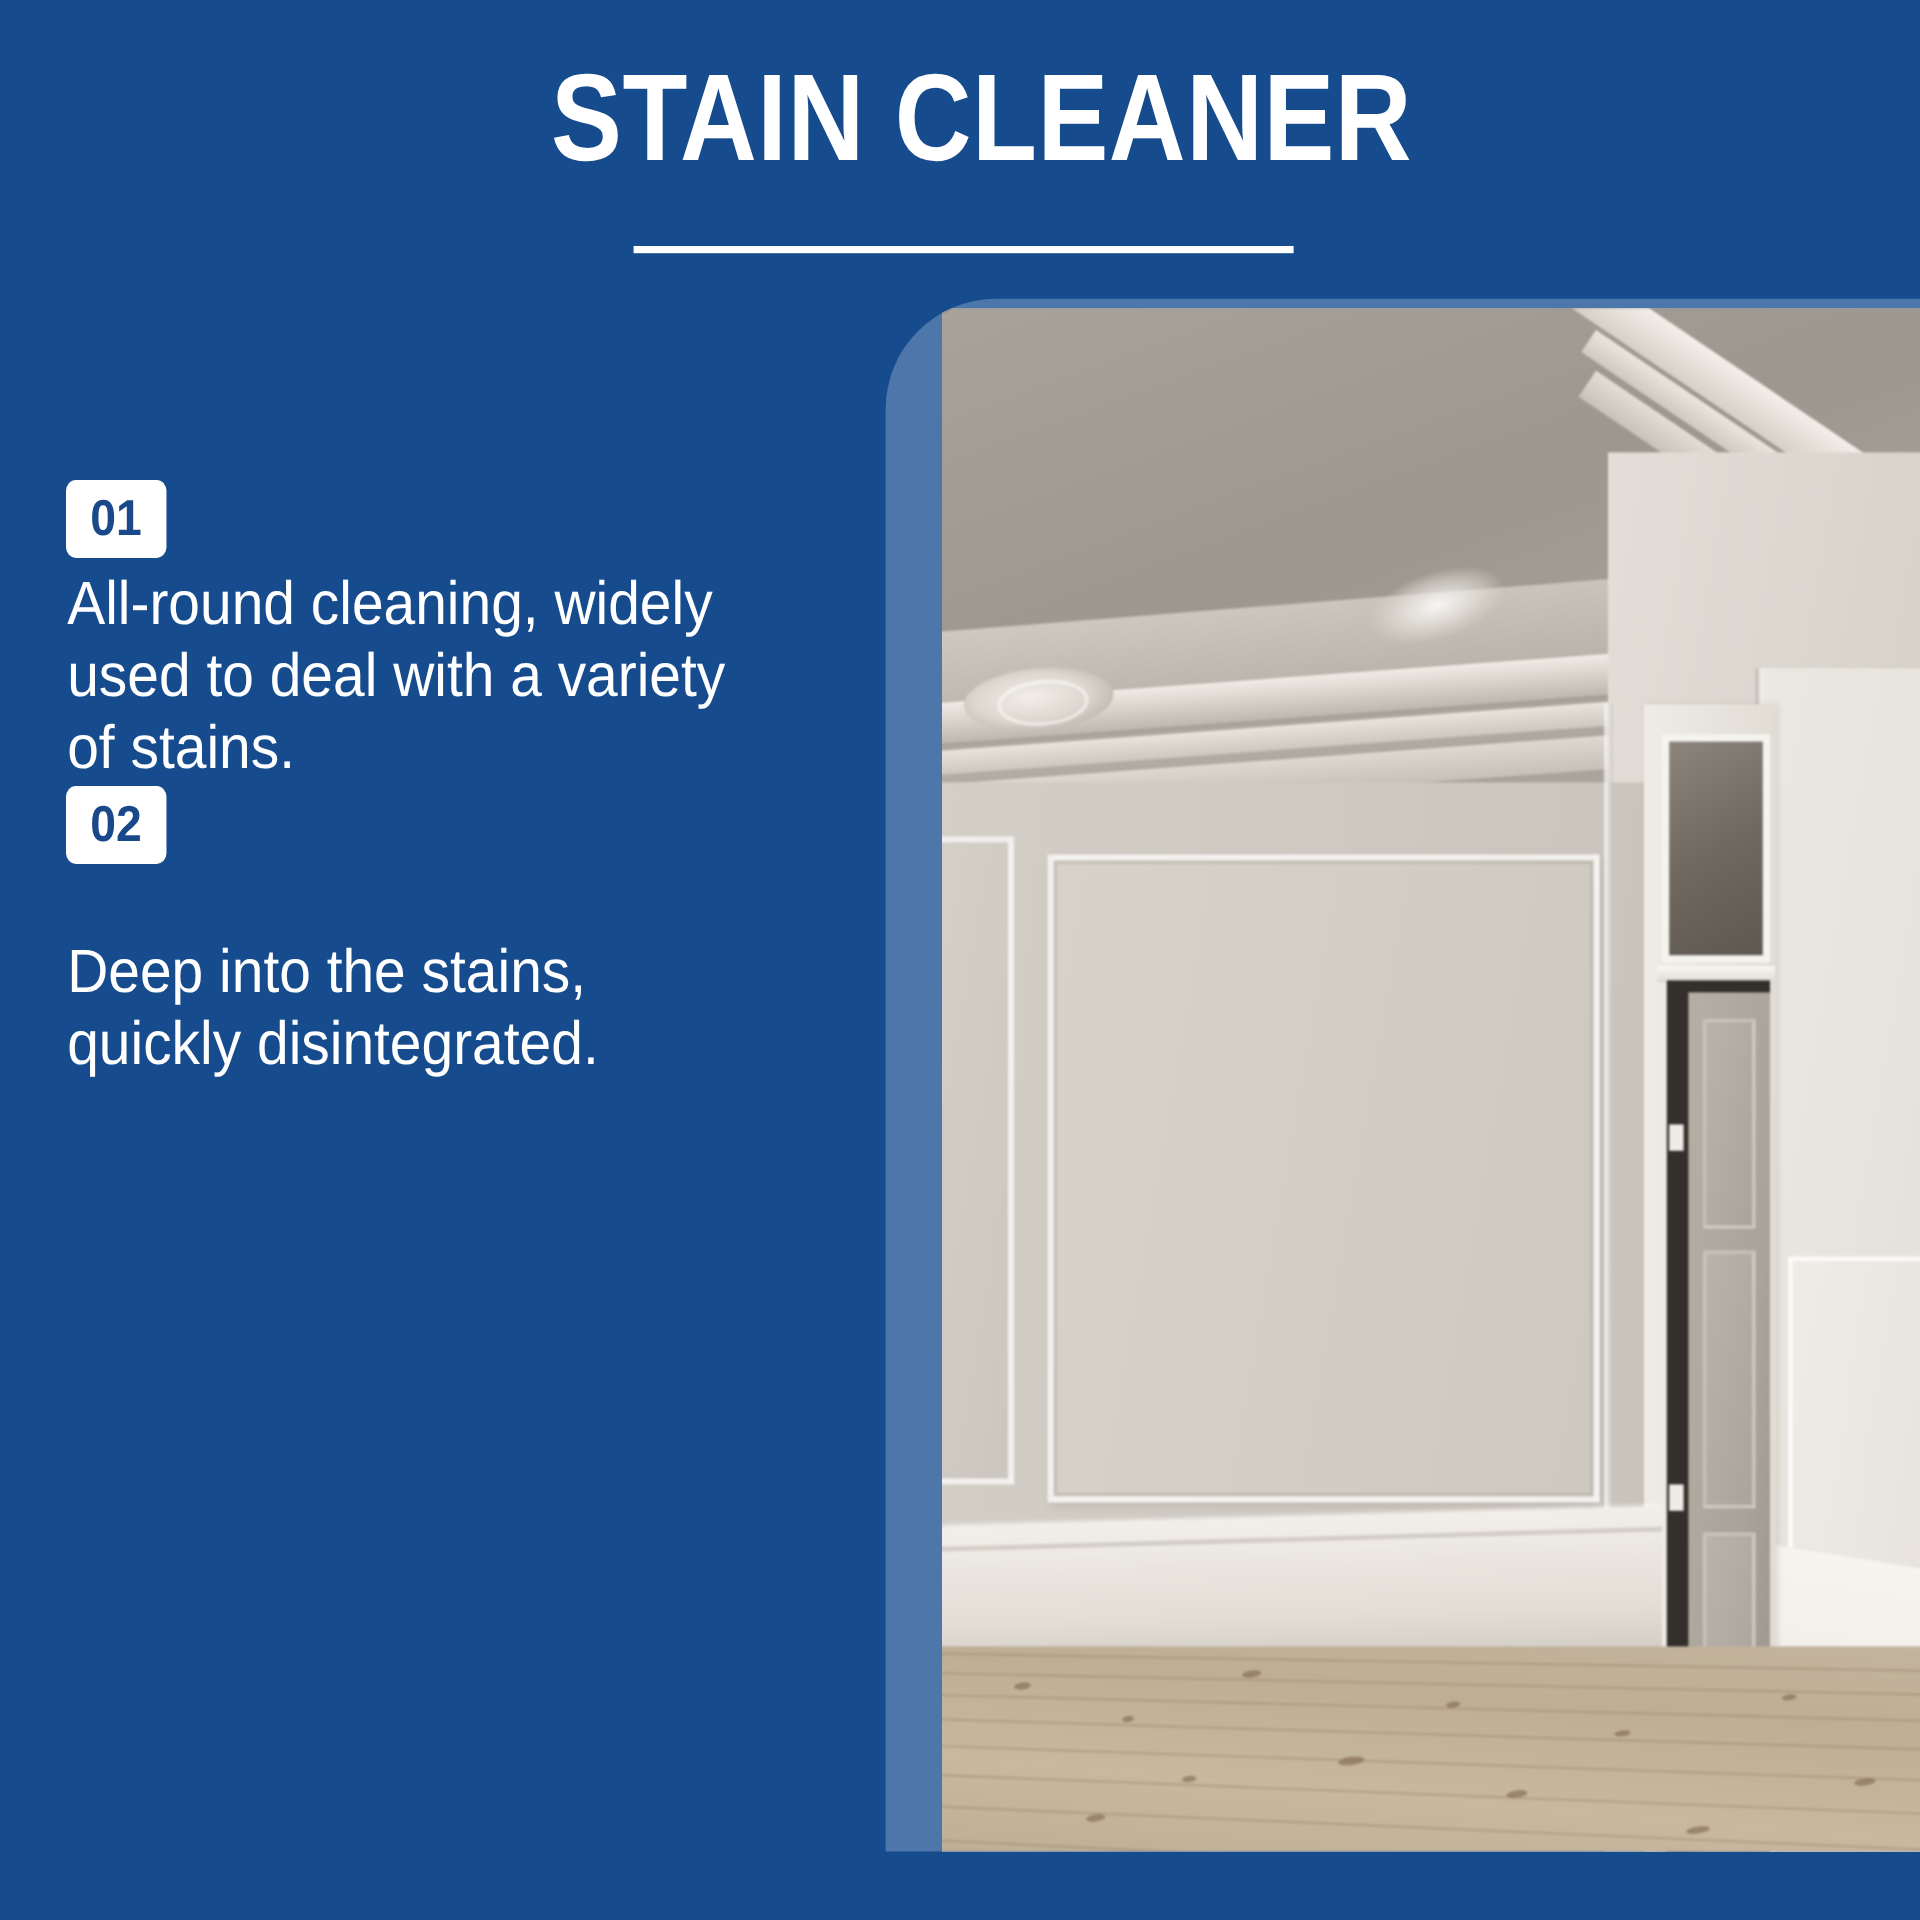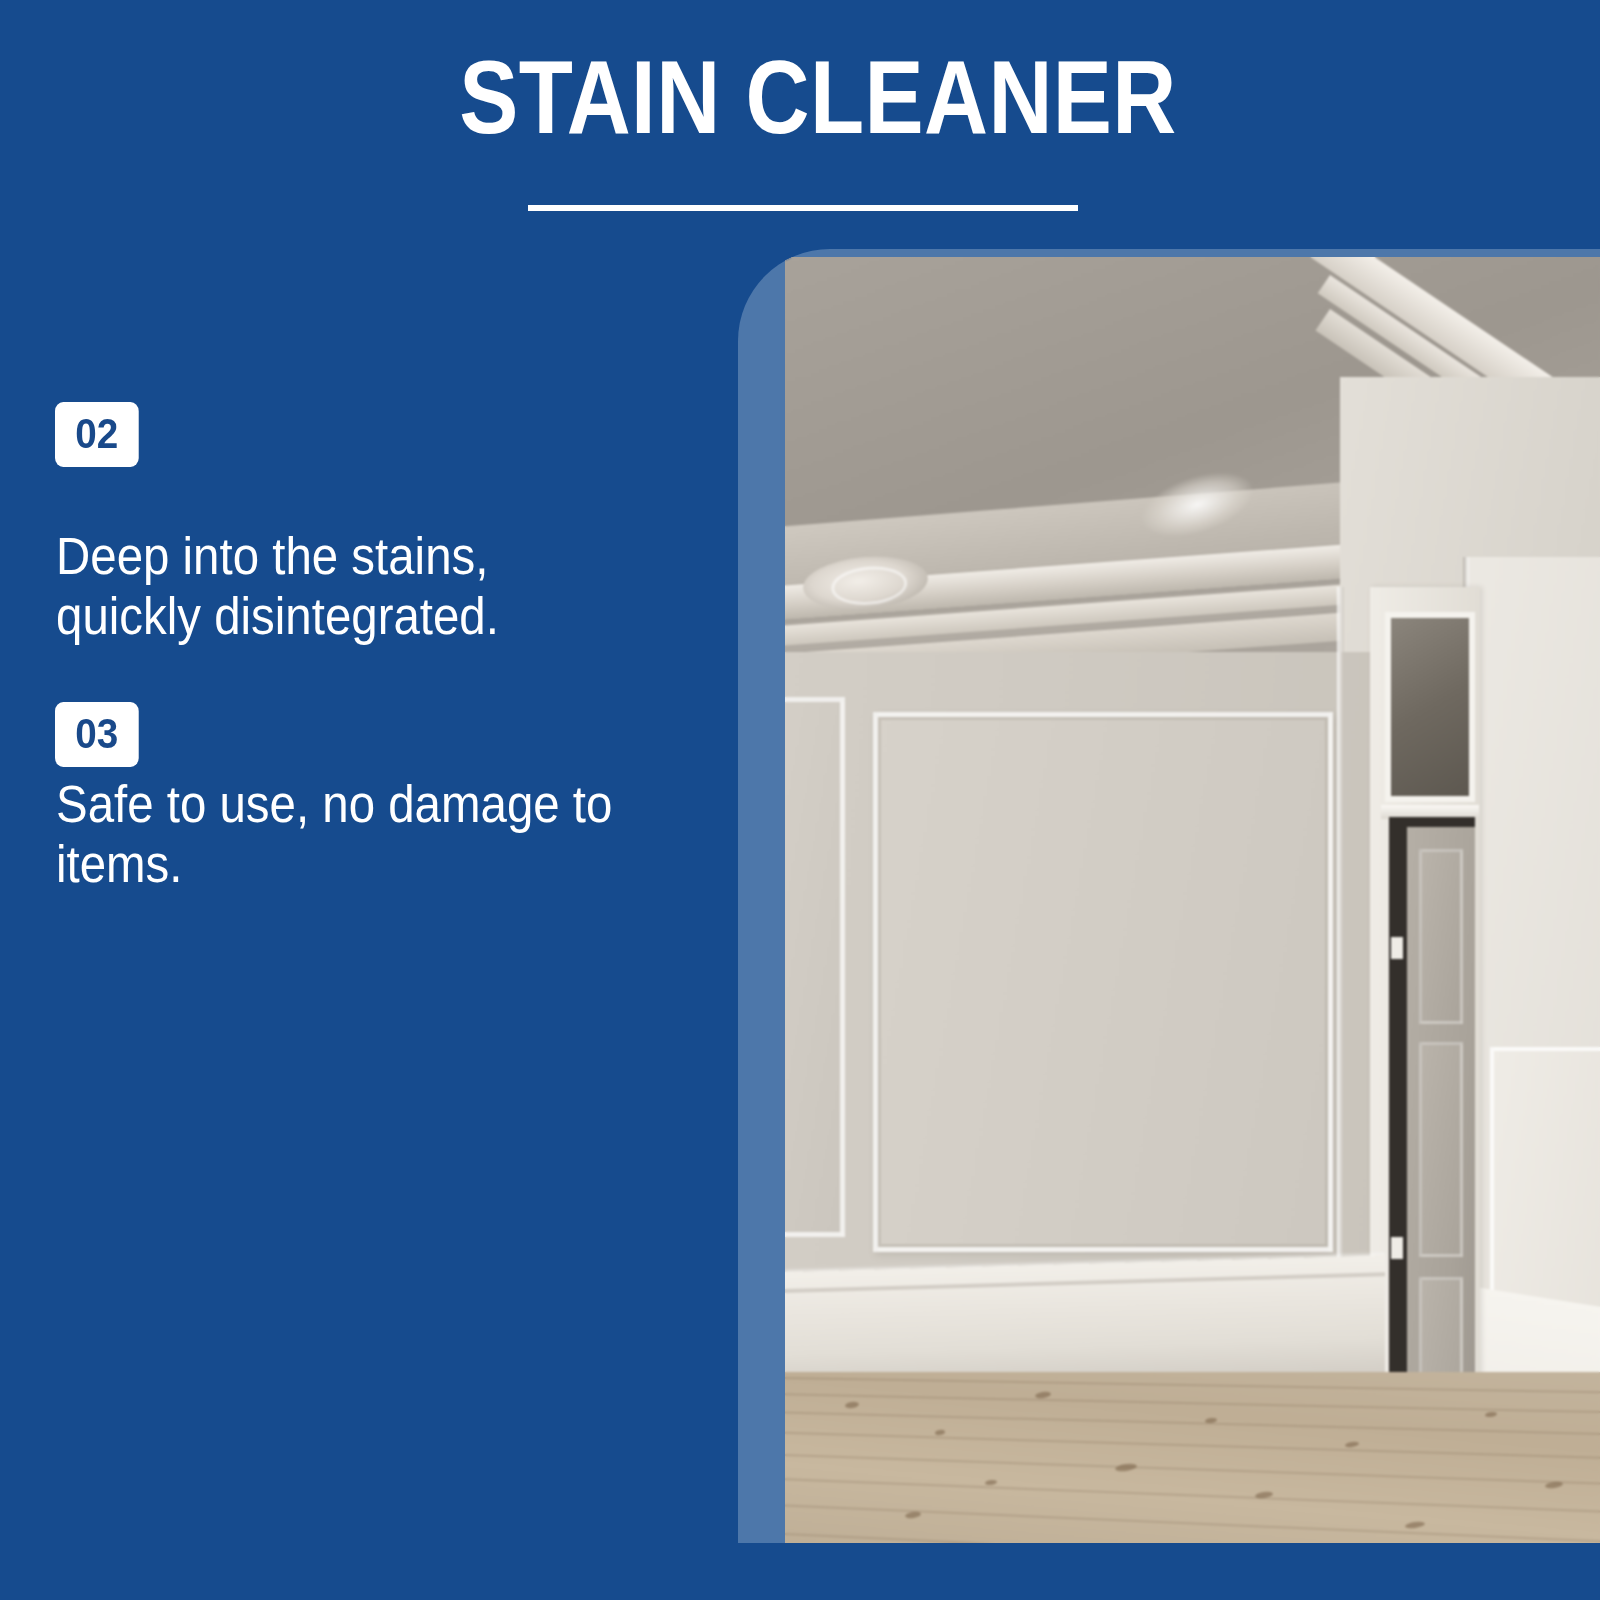--- a/index.html
+++ b/index.html
@@ -289,30 +289,30 @@
 </head>
 <body>
 
 <div class="title-block">
   <div class="title">STAIN CLEANER</div>
 </div>
 <div class="title-rule"></div>
 
 <div class="features">
 
+  <div class="feature f1">
+    <div class="badge">01</div>
+    <div class="ftext">All-round cleaning, widely used to deal with a variety of stains.</div>
+  </div>
 
   <div class="feature f2">
     <div class="badge">02</div>
     <div class="ftext">Deep into the stains, quickly disintegrated.</div>
   </div>
 
-  <div class="feature f3">
-    <div class="badge">03</div>
-    <div class="ftext">Safe to use, no damage to items.</div>
-  </div>
 
 
 </div>
 
 <div class="panel">
   <div class="photo">
     <div class="scene">
 
       <div class="ceiling"></div>
       <div class="ceiling-edge"></div>

